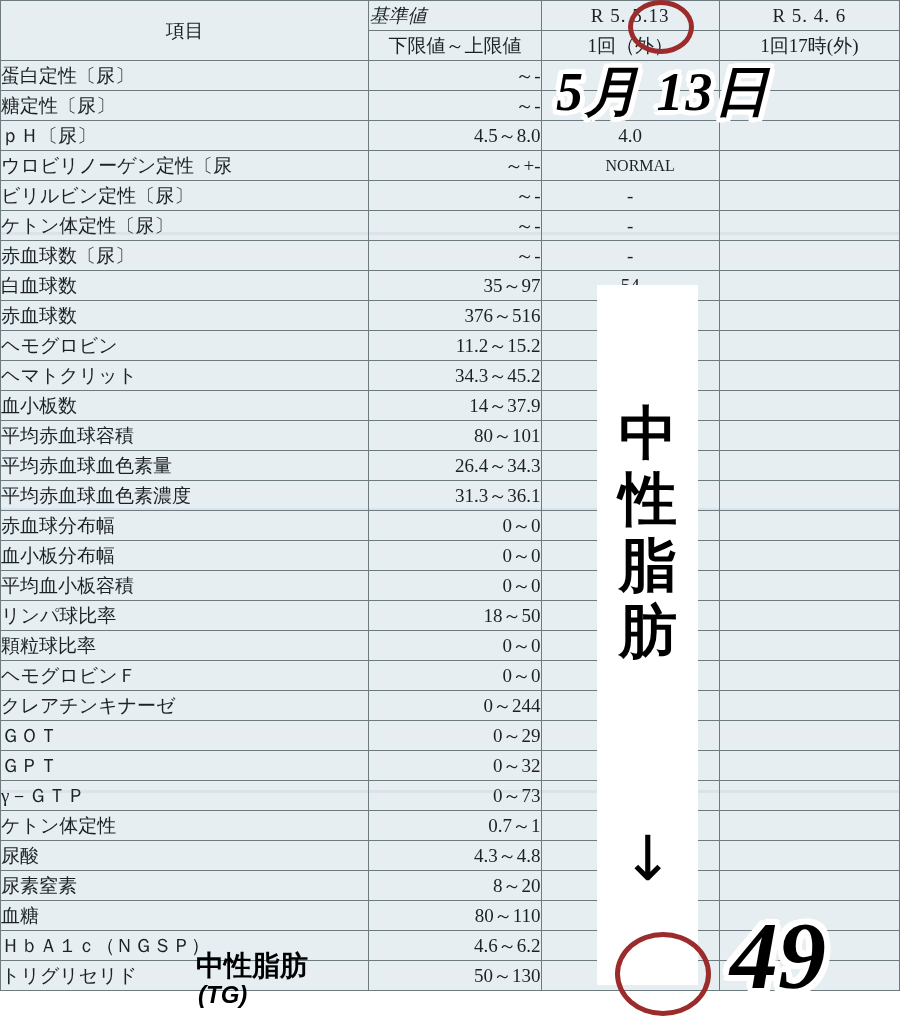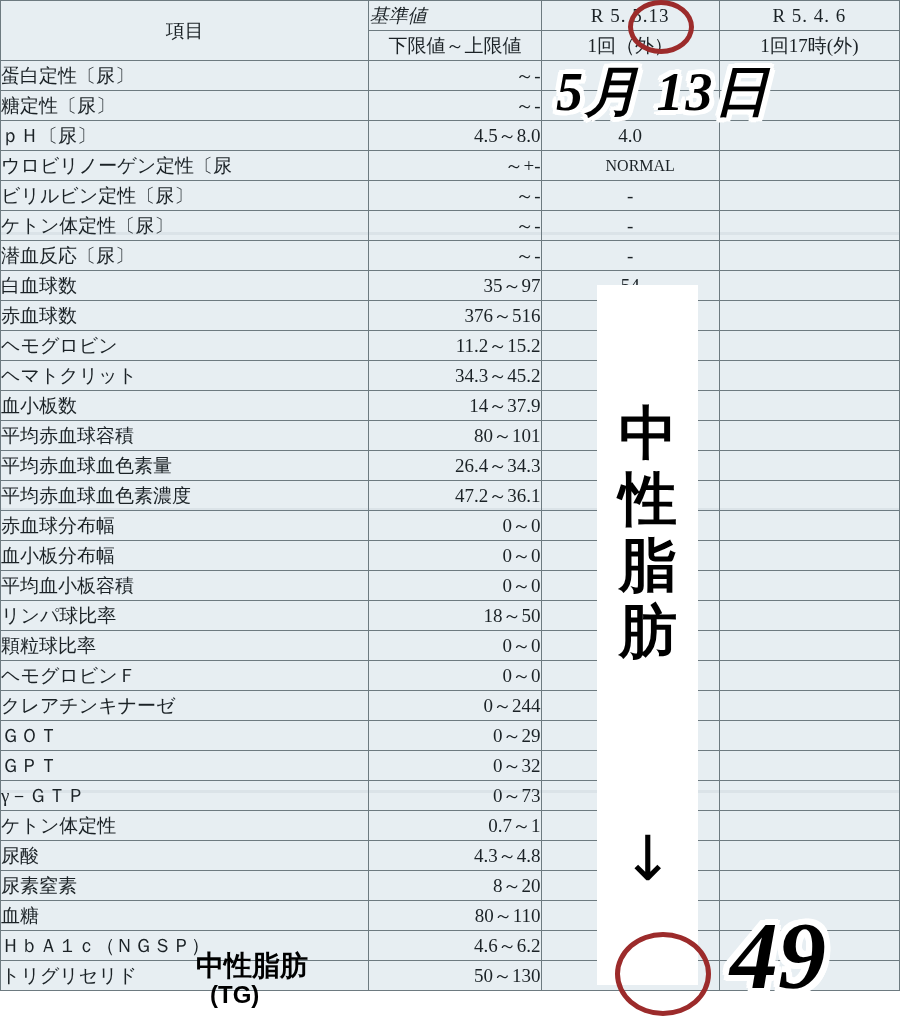--- a/index.html
+++ b/index.html
@@ -152,23 +152,24 @@
     left: 196px;
     top: 950px;
     font-family: "Liberation Sans", sans-serif;
     font-weight: bold;
     font-size: 28px;
     line-height: 32px;
     color: #000;
   }
   .tg-label .sub {
     display: block;
+    font-style: italic;
     font-size: 24px;
     line-height: 26px;
-    margin-left: 14px;
+    margin-left: 2px;
   }
 </style>
 </head>
 <body>
 
 <div id="sheet">
 
   <table class="lab">
     <colgroup>
       <col class="c-item">
@@ -220,21 +221,21 @@
           <td class="val1">-</td>
           <td class="val2"></td>
         </tr>
         <tr>
           <td class="item">ケトン体定性〔尿〕</td>
           <td class="ref">～-</td>
           <td class="val1">-</td>
           <td class="val2"></td>
         </tr>
         <tr>
-          <td class="item">潜血反応〔尿〕</td>
+          <td class="item">赤血球数〔尿〕</td>
           <td class="ref">～-</td>
           <td class="val1">-</td>
           <td class="val2"></td>
         </tr>
         <tr>
           <td class="item">白血球数</td>
           <td class="ref">35～97</td>
           <td class="val1">54</td>
           <td class="val2"></td>
         </tr>
@@ -269,21 +270,21 @@
           <td class="val2"></td>
         </tr>
         <tr>
           <td class="item">平均赤血球血色素量</td>
           <td class="ref">26.4～34.3</td>
           <td class="val1"></td>
           <td class="val2"></td>
         </tr>
         <tr>
           <td class="item">平均赤血球血色素濃度</td>
-          <td class="ref">47.2～36.1</td>
+          <td class="ref">31.3～36.1</td>
           <td class="val1"></td>
           <td class="val2"></td>
         </tr>
         <tr>
           <td class="item">赤血球分布幅</td>
           <td class="ref">0～0</td>
           <td class="val1"></td>
           <td class="val2"></td>
         </tr>
         <tr>

